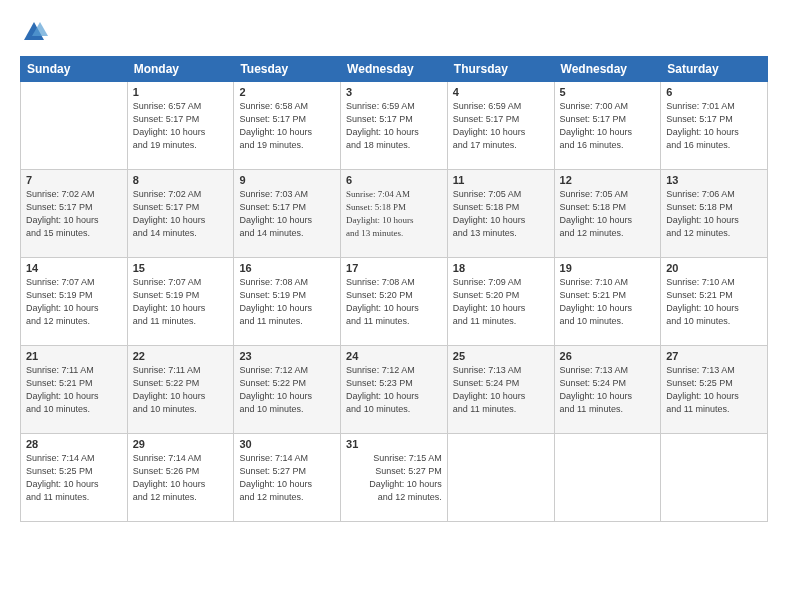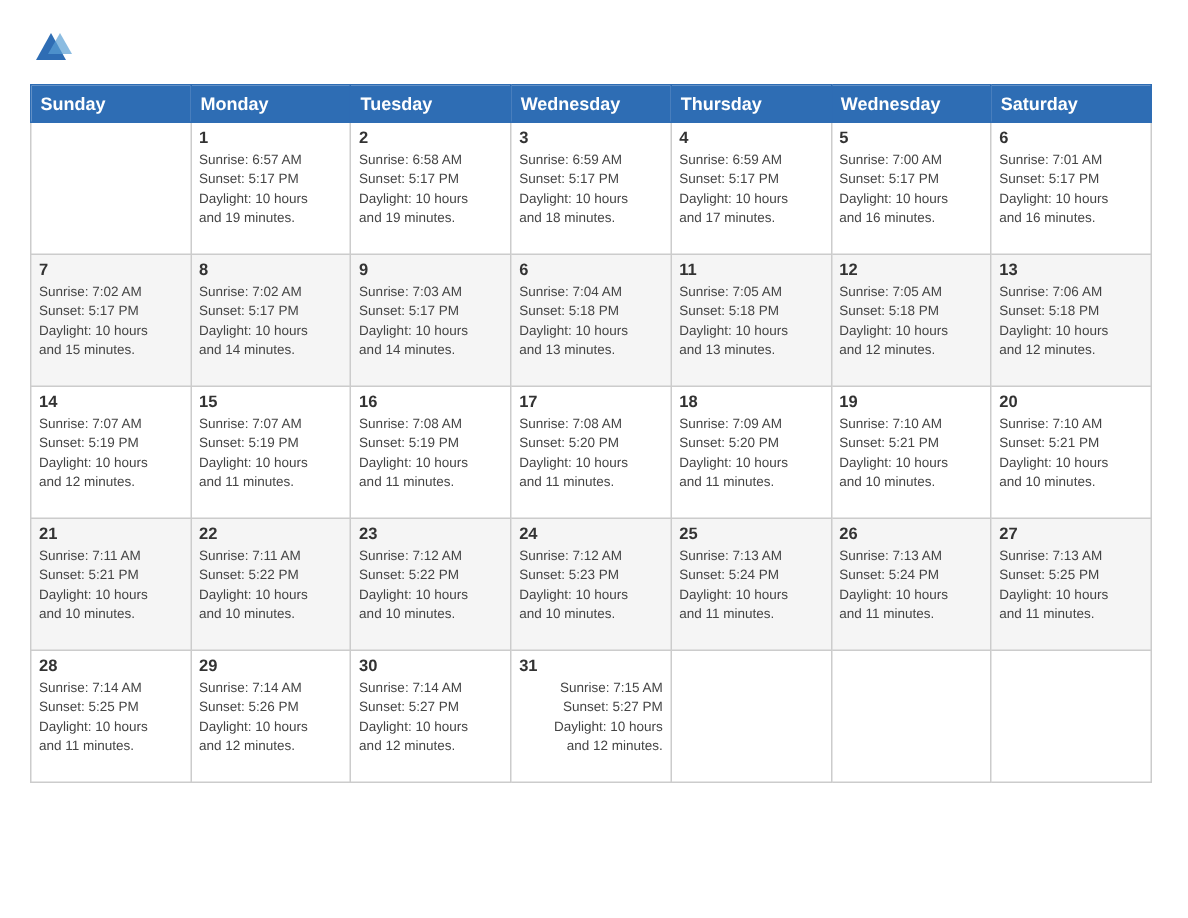--- a/index.html
+++ b/index.html
@@ -206,21 +206,21 @@
           </td>
           <td>
             <span class="day-num">9</span>
             <div class="day-info" style="white-space: pre-line;">Sunrise: 7:03 AM
 Sunset: 5:17 PM
 Daylight: 10 hours
 and 14 minutes.</div>
           </td>
           <td>
             <span class="day-num">6</span>
-            <div class="day-info" style="white-space: pre-line;">Sunrise: 7:04 AM
+            <div class="day-info" style="white-space: pre-line; font-family: Liberation Serif, serif;">Sunrise: 7:04 AM
 Sunset: 5:18 PM
 Daylight: 10 hours
 and 13 minutes.</div>
           </td>
           <td>
             <span class="day-num">11</span>
             <div class="day-info" style="white-space: pre-line;">Sunrise: 7:05 AM
 Sunset: 5:18 PM
 Daylight: 10 hours
 and 13 minutes.</div>

